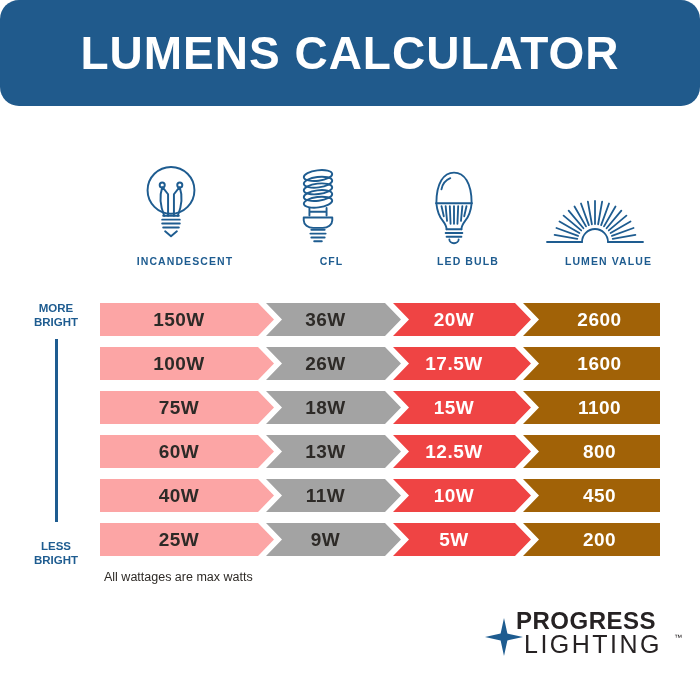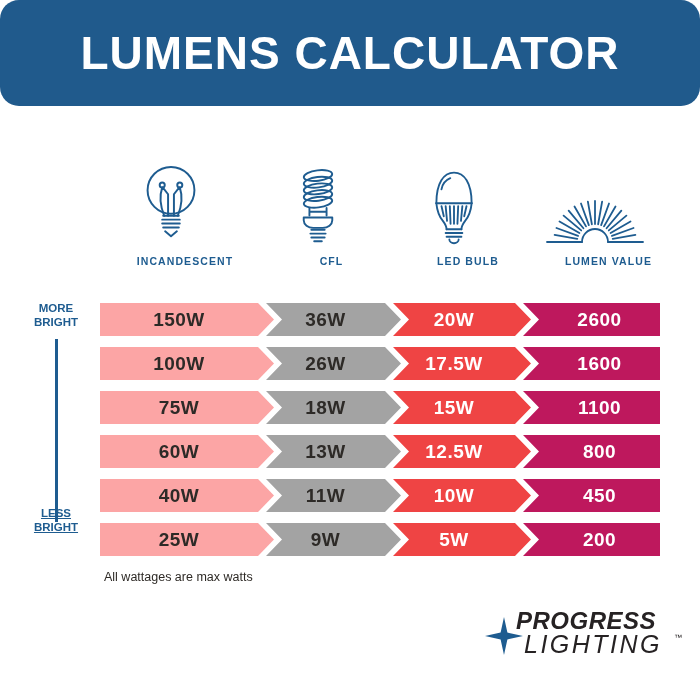--- a/index.html
+++ b/index.html
@@ -19,42 +19,42 @@
   .col3{width:130px;}
   .col4{width:141px;transform:translateX(5px);}
   .icon-box{height:88px;display:flex;align-items:flex-end;justify-content:center;margin-bottom:9px;}
   .col-label{font-size:10.5px;font-weight:700;letter-spacing:1.1px;color:#1e5c90;white-space:nowrap;padding-left:28px;}
   .icon{stroke:#1e5c90;fill:none;stroke-width:2;stroke-linecap:round;stroke-linejoin:round;}
 
   
   .scale-label{position:absolute;left:18px;width:76px;text-align:center;font-size:11.5px;
                font-weight:700;color:#1e5c90;line-height:1.25;white-space:pre-line;}
   .scale-more{top:301px;}
-  .scale-less{top:506px;text-decoration:underline;}
+  .scale-less{top:539px;}
   .scale-line{position:absolute;left:55px;top:339px;width:3px;height:183px;background:#1e5c90;}
 
   
   .table{position:absolute;left:100px;top:303px;width:560px;}
   .row{display:flex;height:33px;margin-bottom:11px;}
   .cell{display:flex;align-items:center;justify-content:center;font-size:19px;font-weight:700;
         letter-spacing:0.5px;box-sizing:border-box;}
   .c1{width:174px;background:#fca5a5;color:#2d2a27;padding-right:16px;
       clip-path:polygon(0 0, calc(100% - 16px) 0, 100% 50%, calc(100% - 16px) 100%, 0 100%);}
   .c2{width:135px;margin-left:-8px;background:#a3a3a3;color:#2d2a27;padding-right:16px;
       clip-path:polygon(0 0, calc(100% - 16px) 0, 100% 50%, calc(100% - 16px) 100%, 0 100%, 16px 50%);}
   .c3{width:138px;margin-left:-8px;background:#ef4444;color:#ffffff;padding-right:16px;
       clip-path:polygon(0 0, calc(100% - 16px) 0, 100% 50%, calc(100% - 16px) 100%, 0 100%, 16px 50%);}
-  .c4{width:137px;margin-left:-8px;background:#be185d;color:#ffffff;padding-left:16px;
+  .c4{width:137px;margin-left:-8px;background:#a16207;color:#ffffff;padding-left:16px;
       clip-path:polygon(0 0, 100% 0, 100% 100%, 0 100%, 16px 50%);}
 
   
   .footnote{position:absolute;left:104px;top:570px;font-size:12.5px;color:#2e2a26;}
 
   
-  .logo{position:absolute;left:485px;top:609px;display:flex;align-items:center;font-style:italic;}
+  .logo{position:absolute;left:485px;top:609px;display:flex;align-items:flex-end;}
   .logo-star{width:38px;height:40px;margin-right:-7px;margin-top:6px;flex:none;}
   .logo-text{display:flex;flex-direction:column;color:#262223;}
   .logo-l1{font-size:24px;font-weight:700;letter-spacing:0.5px;line-height:1.0;}
   .logo-l2{font-size:25px;font-weight:400;letter-spacing:2.5px;line-height:1.0;padding-left:8px;
            display:flex;align-items:flex-start;margin-top:-1px;gap:12px;}
   .tm{font-size:8px;margin-top:2px;letter-spacing:0;}
 </style>
 </head>
 <body>
 

